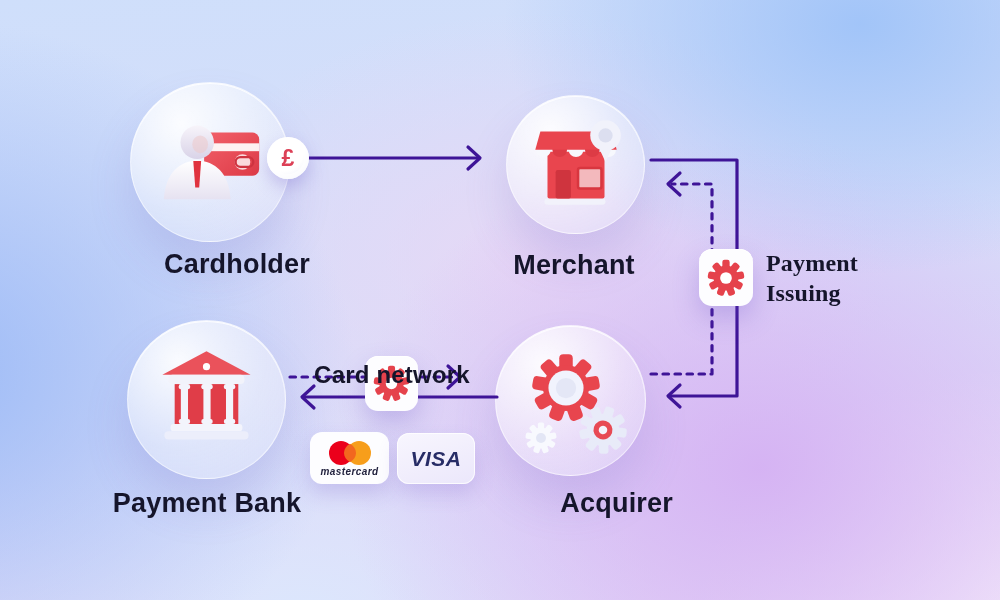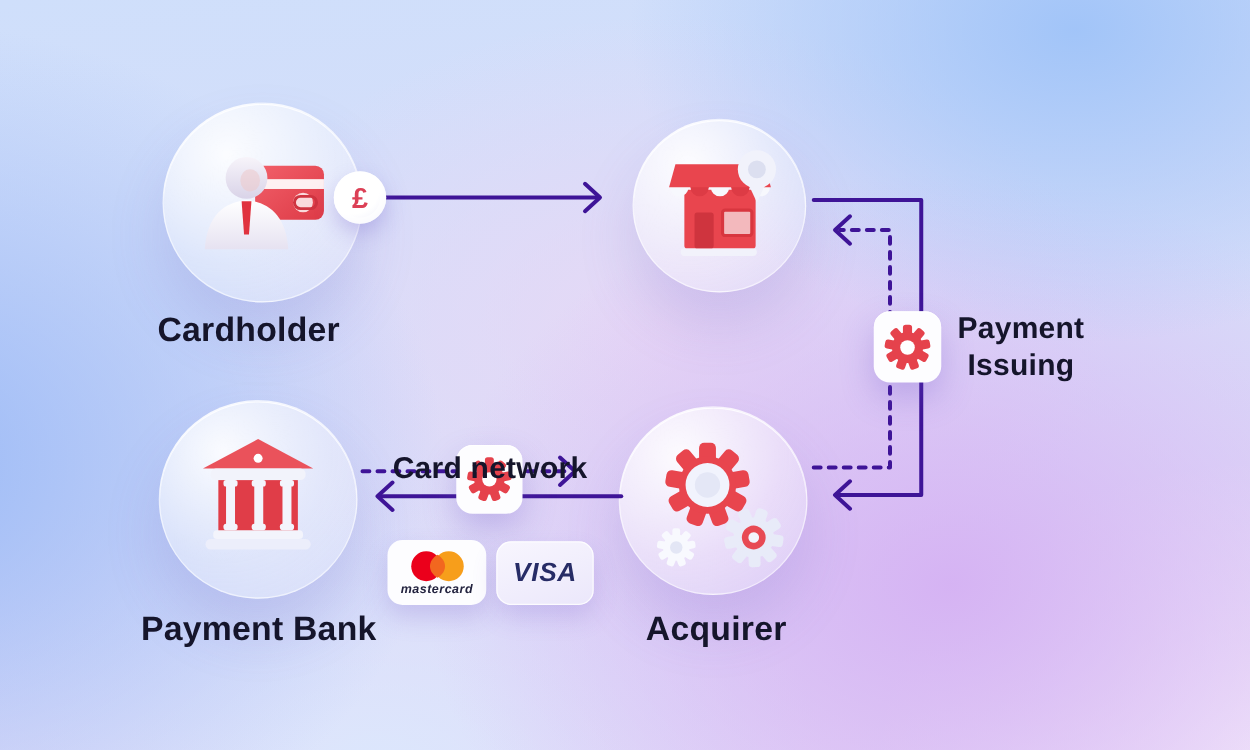--- a/index.html
+++ b/index.html
@@ -21,21 +21,21 @@
     box-shadow:0 26px 44px rgba(112,100,196,0.18), inset 0 1px 0 rgba(255,255,255,0.85);
     border:1px solid rgba(255,255,255,0.55);
     display:flex;align-items:center;justify-content:center;
     z-index:1;
   }
   .label{
     position:absolute;color:#15152b;font-weight:700;font-size:27px;
     text-align:center;letter-spacing:0.2px;z-index:4;white-space:nowrap;
   }
   .label.small{font-size:24px;}
-  .label.left{text-align:center;}
+  .label.left{text-align:left;font-family:Liberation Serif, serif;}
   #flow-arrows{position:absolute;left:0;top:0;z-index:2;}
   .card{
     position:absolute;background:#fdfdff;border-radius:13px;
     box-shadow:0 12px 26px rgba(108,84,198,0.28), inset 0 1px 0 #fff;
     display:flex;align-items:center;justify-content:center;z-index:3;
   }
   .coin{
     position:absolute;left:267px;top:137px;width:42px;height:42px;border-radius:50%;
     background:radial-gradient(circle at 35% 28%, #ffffff 55%, #e9ebf9);
     box-shadow:0 8px 16px rgba(110,95,200,0.28), inset 0 0 0 5px rgba(255,255,255,0.6);
@@ -255,22 +255,23 @@
       <circle cx="40" cy="13" r="12" fill="#f79e1b"></circle>
       <path d="M31 3.8 C34.7 6 37 9.3 37 13 C37 16.7 34.7 20 31 22.2 C27.3 20 25 16.7 25 13 C25 9.3 27.3 6 31 3.8 Z" fill="#f2671f"></path>
     </svg>
     <div class="mc-word">mastercard</div>
   </div>
 
   <div class="badge visa">
     <div class="visa-word">VISA</div>
   </div>
 
-  <div class="label" style="left:99px;top:249px;width:200px;">Cardholder</div>
+  <div class="label" style="left:110px;top:249px;width:200px;text-align:right;">Cardholder</div>
+  <div class="label" style="left:474px;top:250px;width:200px;">Merchant</div>
   <div class="label" style="left:107px;top:488px;width:200px;">Payment Bank</div>
-  <div class="label" style="left:473px;top:488px;width:200px;">Acquirer</div>
+  <div class="label" style="left:473px;top:488px;width:200px;text-align:right;">Acquirer</div>
   <div class="label small" style="left:312px;top:321px;width:160px;margin-top:40px;">Card network</div>
   <div class="label small left" style="left:766px;top:248px;line-height:30px;">
     <div>Payment</div>
     <div>Issuing</div>
   </div>
 
 </div>
 
 </body></html>

